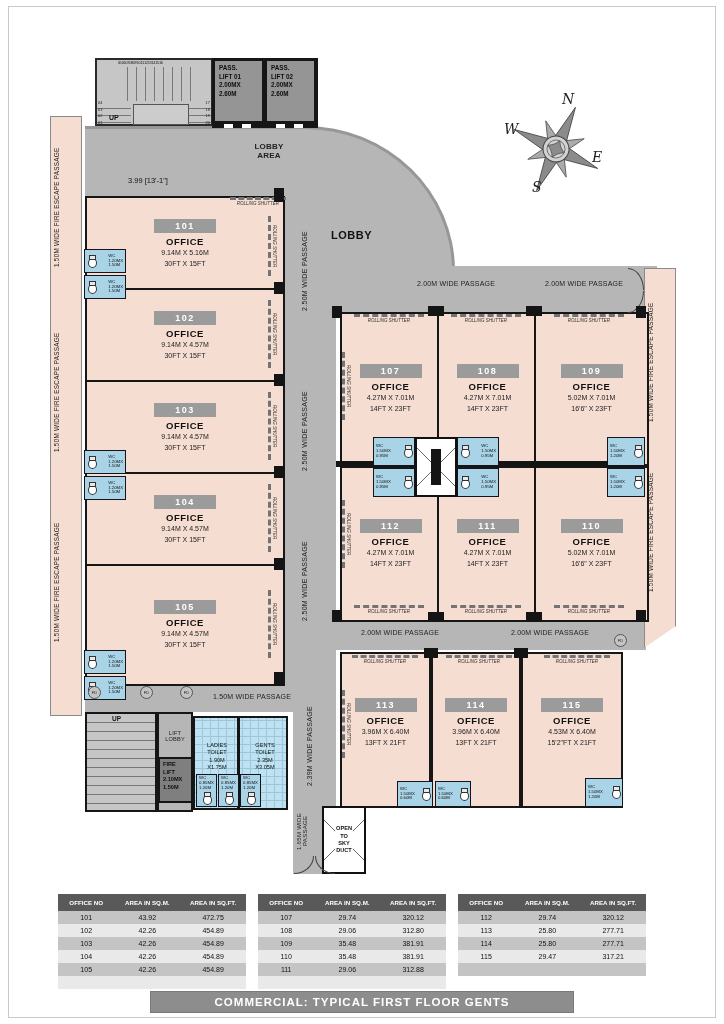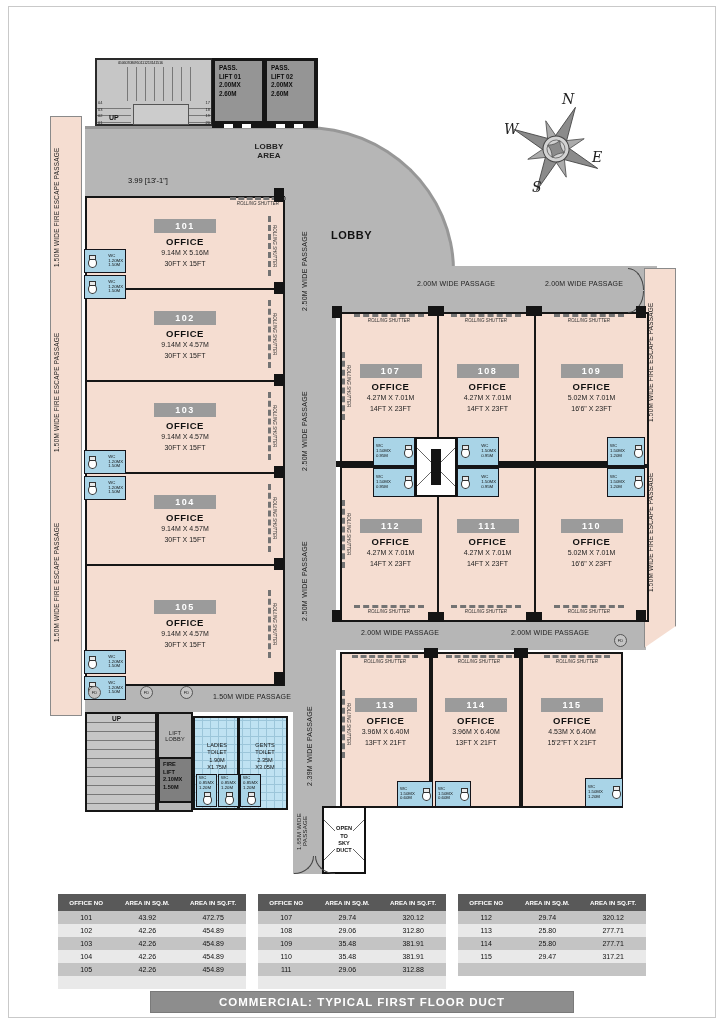--- a/index.html
+++ b/index.html
@@ -541,13 +541,13 @@
       <span class="c2">29.47</span>
       <span class="c3">317.21</span>
   </div>
   <div class="row r-dark">
     <span class="c1"></span>
       <span class="c2"></span>
       <span class="c3"></span>
   </div>
 </div>
 
-<div class="titlebar">COMMERCIAL: TYPICAL FIRST FLOOR DUCT</div>
+<div class="titlebar">COMMERCIAL: TYPICAL FIRST FLOOR GENTS</div>
 
 </body></html>

